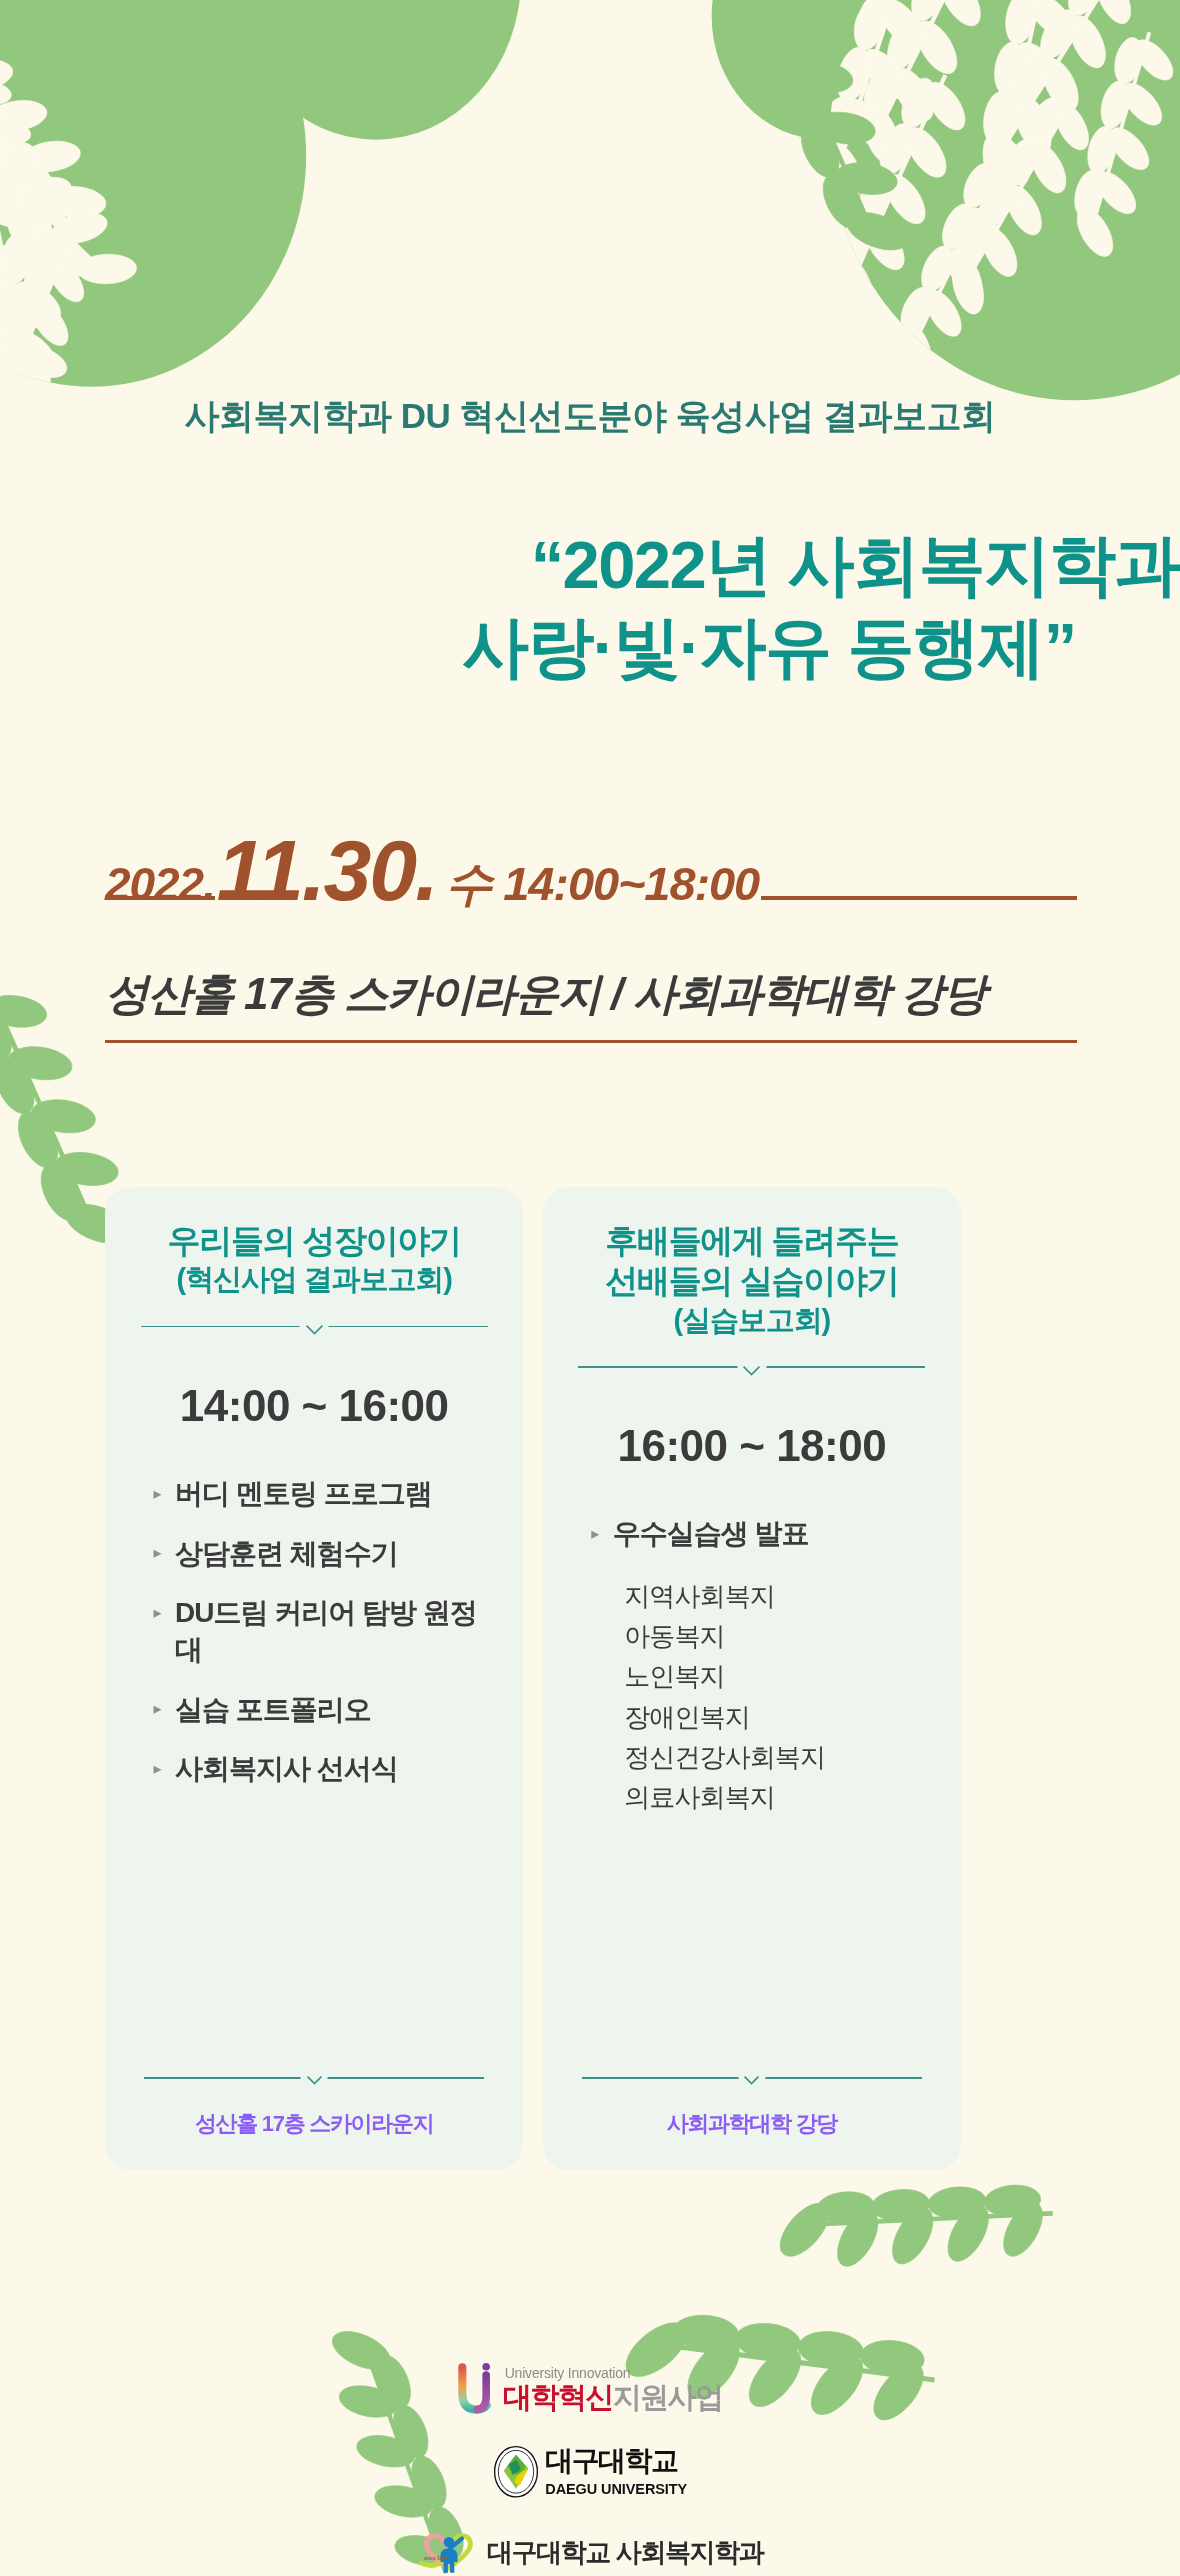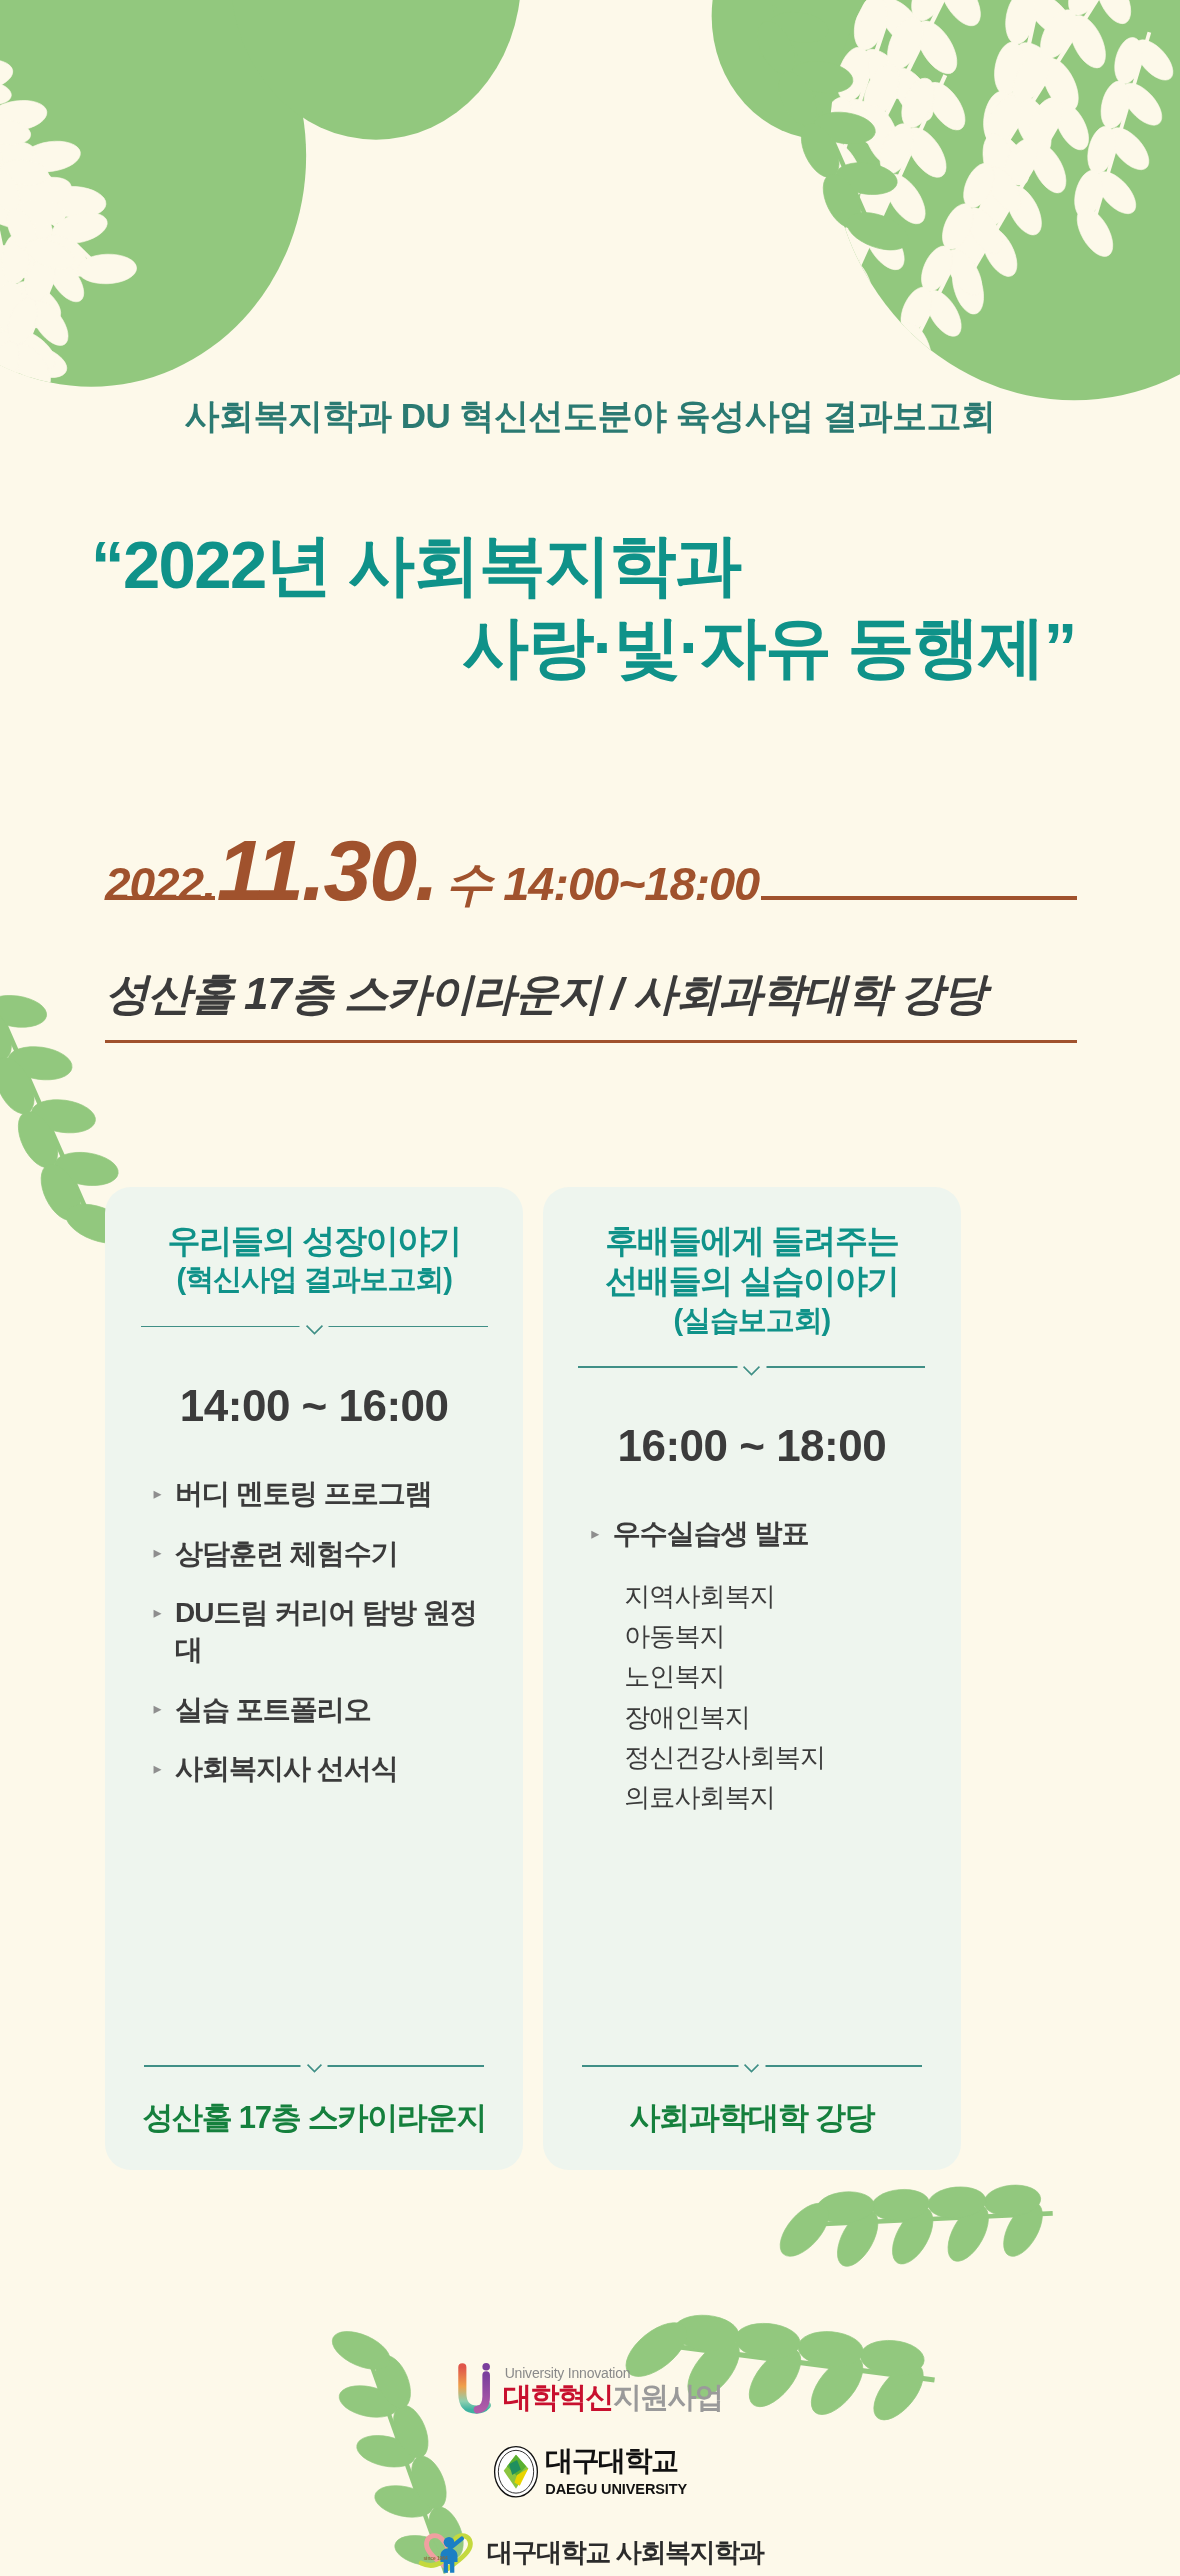--- a/index.html
+++ b/index.html
@@ -62,21 +62,21 @@
     width: 100%;
   }
   .title-line {
     font-size: 67px;
     font-weight: 800;
     color: #0f9289;
     line-height: 1.22;
     letter-spacing: -1.6px;
     white-space: nowrap;
   }
-  .title-line.l1 { padding-left: 91px; text-align: left; }
+  .title-line.l1 { padding-left: 91px; text-align: right; }
   .title-line.l2 { padding-left: 462px; text-align: left; }
 
   
   .date-block {
     position: absolute;
     top: 832px;
     left: 105px;
     width: 972px;
     font-style: italic;
   }
@@ -268,22 +268,22 @@
     height: 15px;
     background: #eef5ee;
     display: flex;
     align-items: center;
     justify-content: center;
   }
   .foot-divider .dchev svg { width: 16px; height: 10.7px; display:block; }
 
   .foot-venue {
     text-align: center;
-    color: #15803d;
-    font-size: 31px;
+    color: #8b5cf6;
+    font-size: 22px;
     font-weight: 800;
     letter-spacing: -1.3px;
   }
 
   
   .logos {
     position: absolute;
     top: 2363px;
     left: 0;
     width: 100%;

